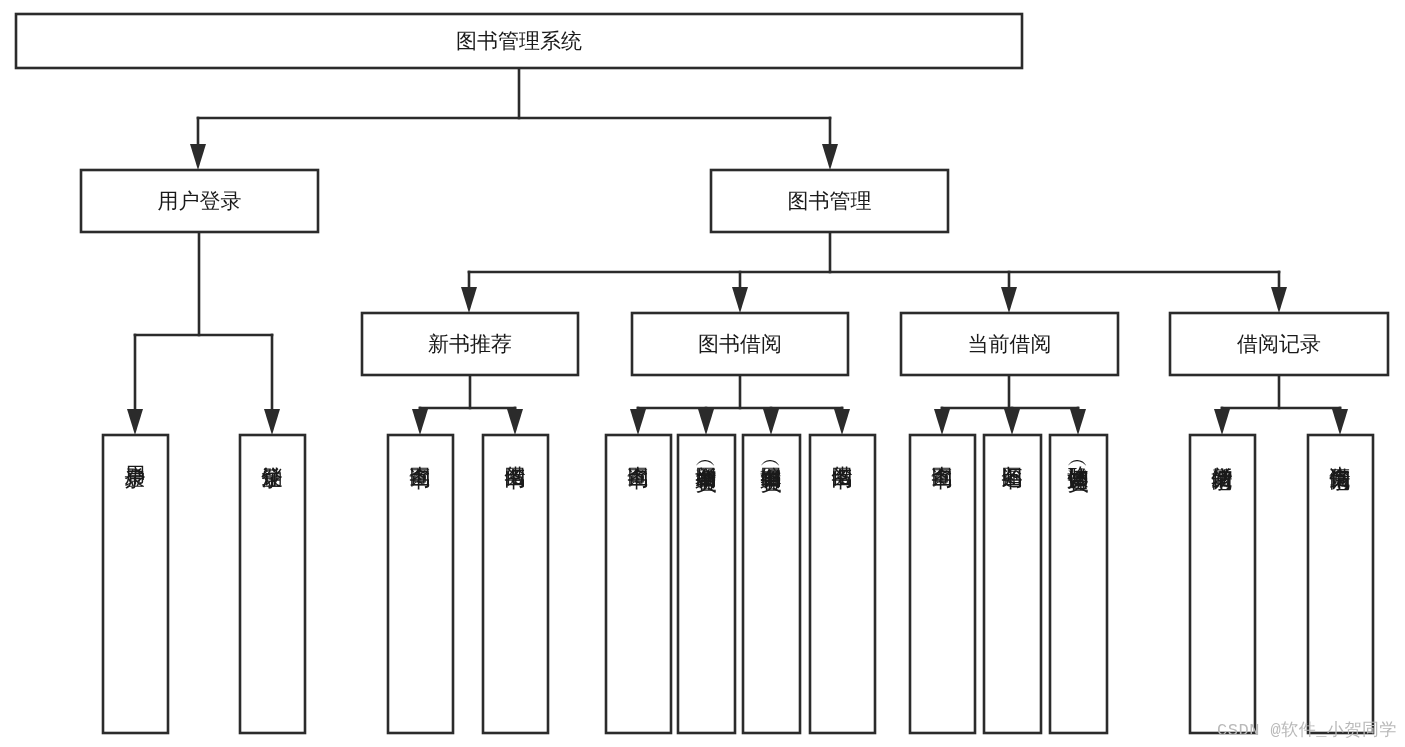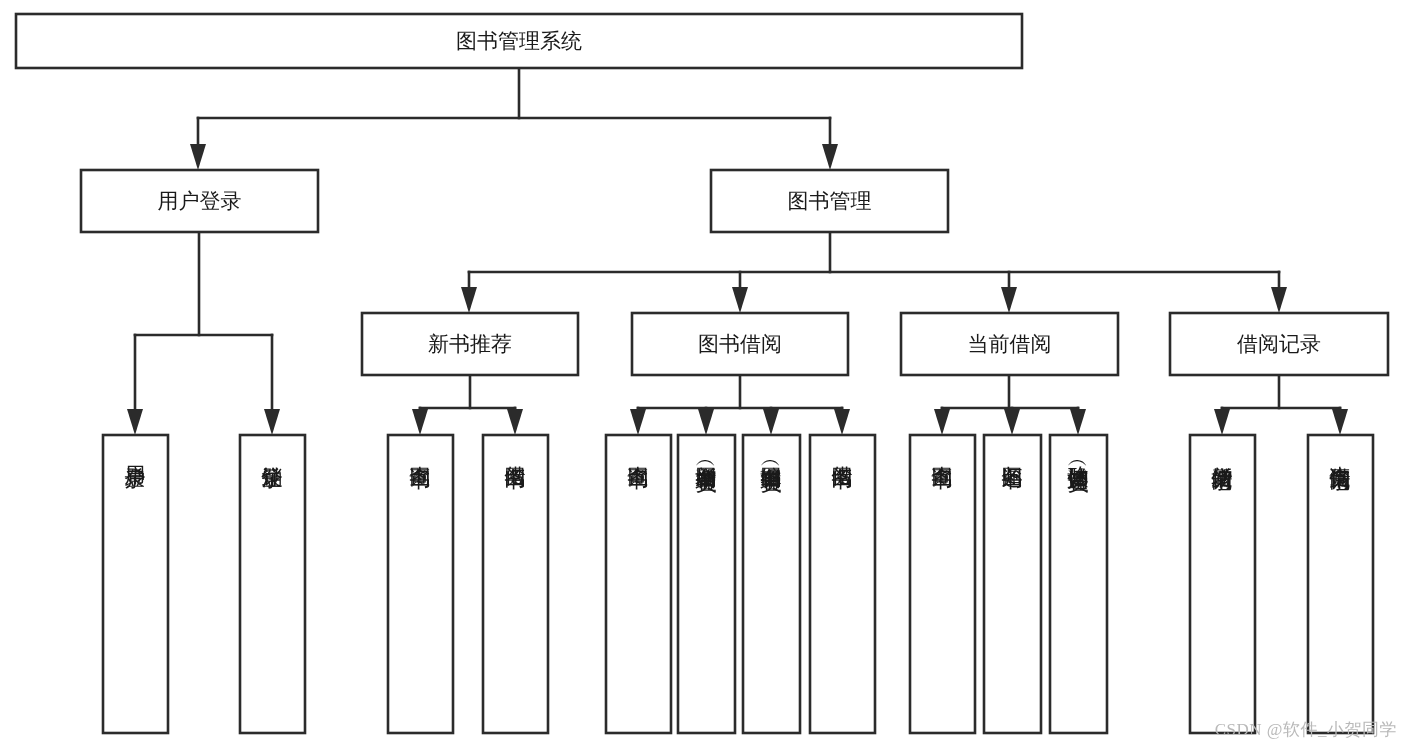--- a/index.html
+++ b/index.html
@@ -63,21 +63,21 @@
     position: absolute;
     display: flex;
     align-items: flex-start;
     justify-content: center;
     pointer-events: none;
   }
   .watermark {
     position: absolute;
     right: 8px;
     bottom: 6px;
-    font-family: Liberation Serif, serif;
+    font-family: Liberation Mono, monospace;
     font-size: 17px;
     color: #b9b9b9;
     letter-spacing: 0.5px;
     white-space: nowrap;
   }
 </style>
 </head>
 <body>
 
 <div id="diagram-root">

